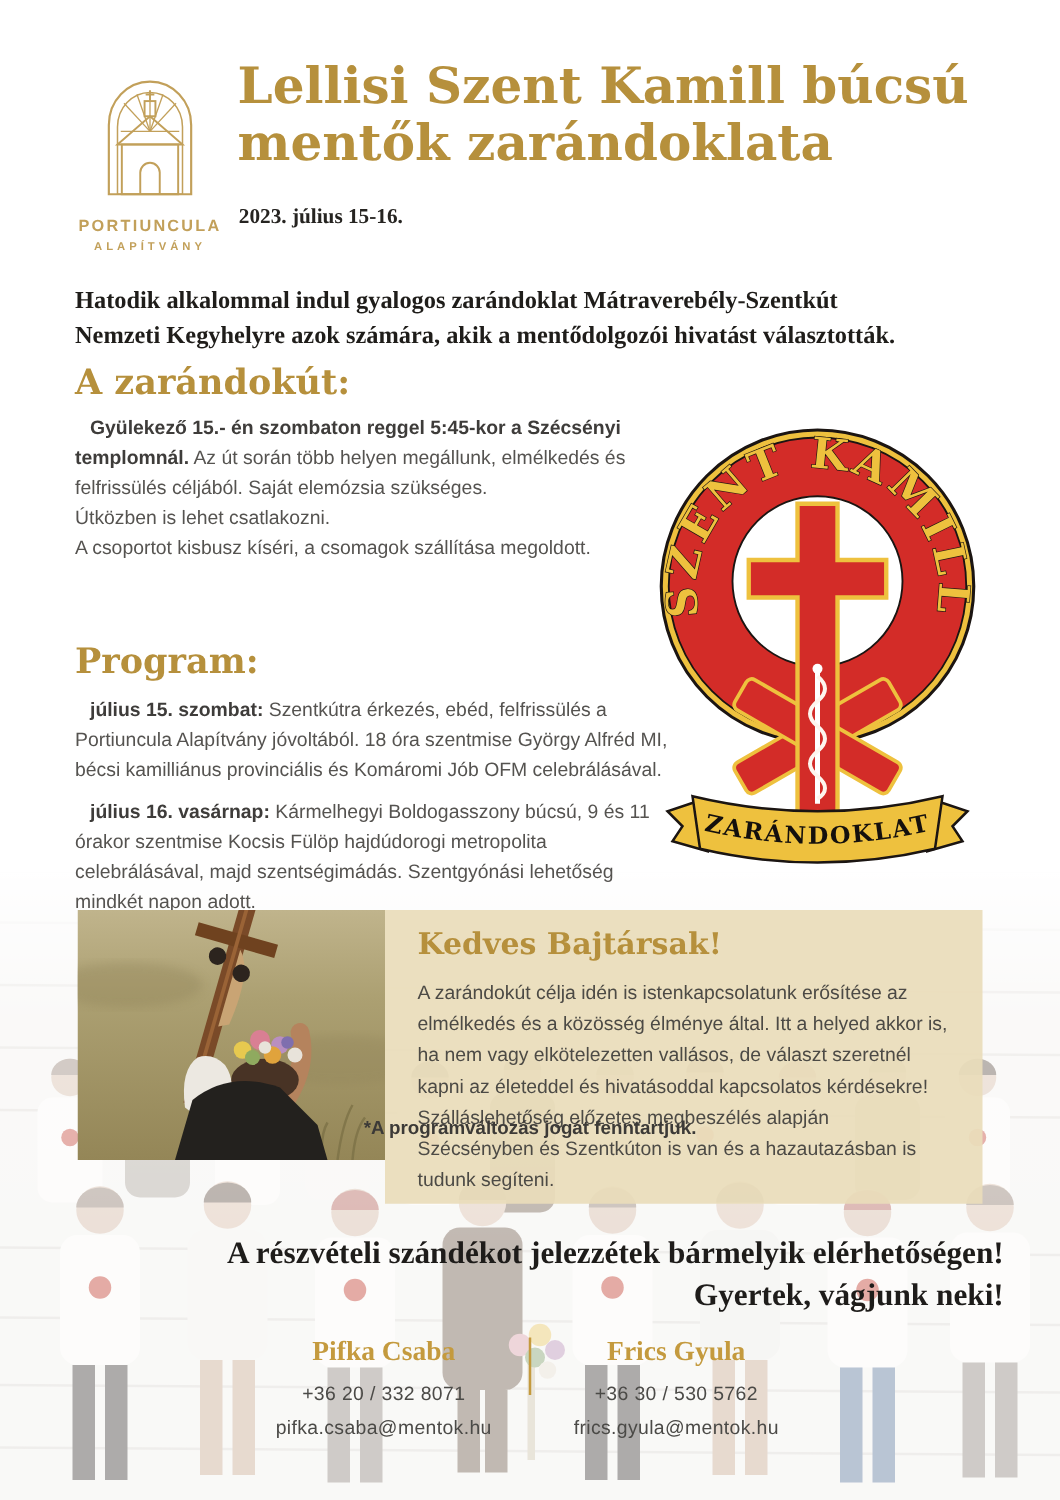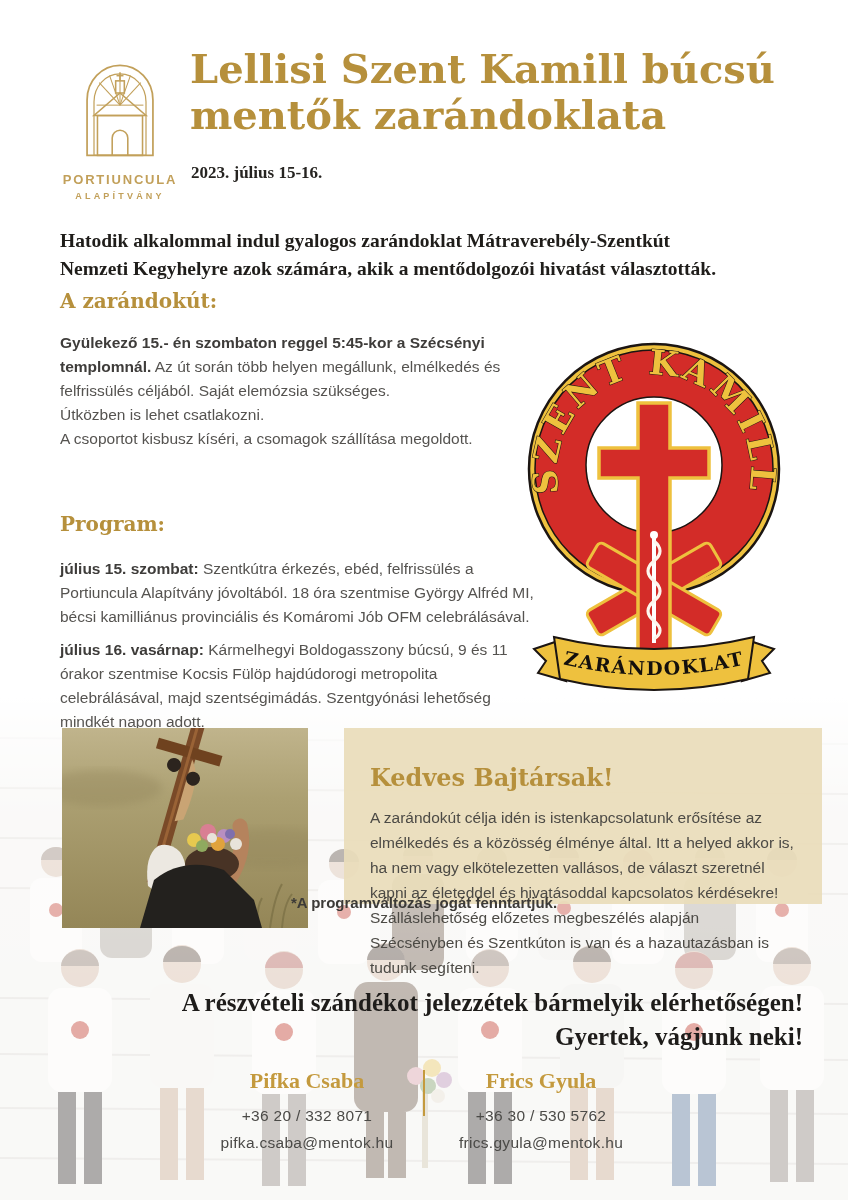--- a/index.html
+++ b/index.html
@@ -22,39 +22,39 @@
   .date{position:absolute;left:191px;top:163px;font-family:"Liberation Serif",serif;
         font-weight:700;font-size:17px;color:#262421;}
 
   
   .intro{position:absolute;left:60px;top:227px;width:740px;
          font-family:"Liberation Serif",serif;font-weight:700;font-size:19.5px;
          line-height:28px;color:#1f1d1a;}
 
   
   .sec-h{position:absolute;left:60px;font-family:"DejaVu Serif",serif;font-weight:700;
-         font-size:20px;color:#b6903c;}
+         font-size:28px;color:#b6903c;}
   .h-route{top:289px;}
   .h-program{top:512px;}
 
   .body-text{font-size:15.5px;line-height:24px;color:#555350;}
-  .body-text .b{font-weight:700;color:#3e3c3a;}
+  .body-text .b{font-weight:700;color:#3e3c3a;margin-left:12px;}
   .p-gather{position:absolute;left:60px;top:331px;width:474px;}
   .p-meeting{position:absolute;left:60px;top:449px;width:474px;}
   .p-prog1{position:absolute;left:60px;top:557px;width:480px;}
   .p-prog2{position:absolute;left:60px;top:638px;width:480px;}
 
   
   .badge{position:absolute;left:518px;top:341px;width:272px;height:352px;}
   .badge text{font-family:"DejaVu Serif",serif;font-weight:700;}
 
   
   .photo{position:absolute;left:62px;top:728px;width:246px;height:200px;}
-  .panel{position:absolute;left:308px;top:728px;width:478px;height:176px;
-         background:rgba(234,221,186,.93);box-sizing:border-box;padding:35px 26px;margin-left:36px;}
+  .panel{position:absolute;left:308px;top:728px;width:478px;height:235px;
+         background:rgba(234,221,186,.93);box-sizing:border-box;padding:12px 26px;}
   .panel-h{font-family:"DejaVu Serif",serif;font-weight:700;font-size:24px;color:#b6903c;}
   .panel-b{margin-top:13px;font-size:15.5px;line-height:25px;color:#4c4a45;}
 
   
   .note{position:absolute;left:0;top:894px;width:848px;text-align:center;
         font-size:15px;font-weight:700;color:#3c3a37;}
   .cta{position:absolute;left:0;top:986px;width:775px;text-align:right;
        font-family:"Liberation Serif",serif;font-weight:700;font-size:25px;
        line-height:34px;color:#1e1c1a;padding-left:28px;}
   .contacts{position:absolute;left:0;top:1068px;width:848px;display:flex;

